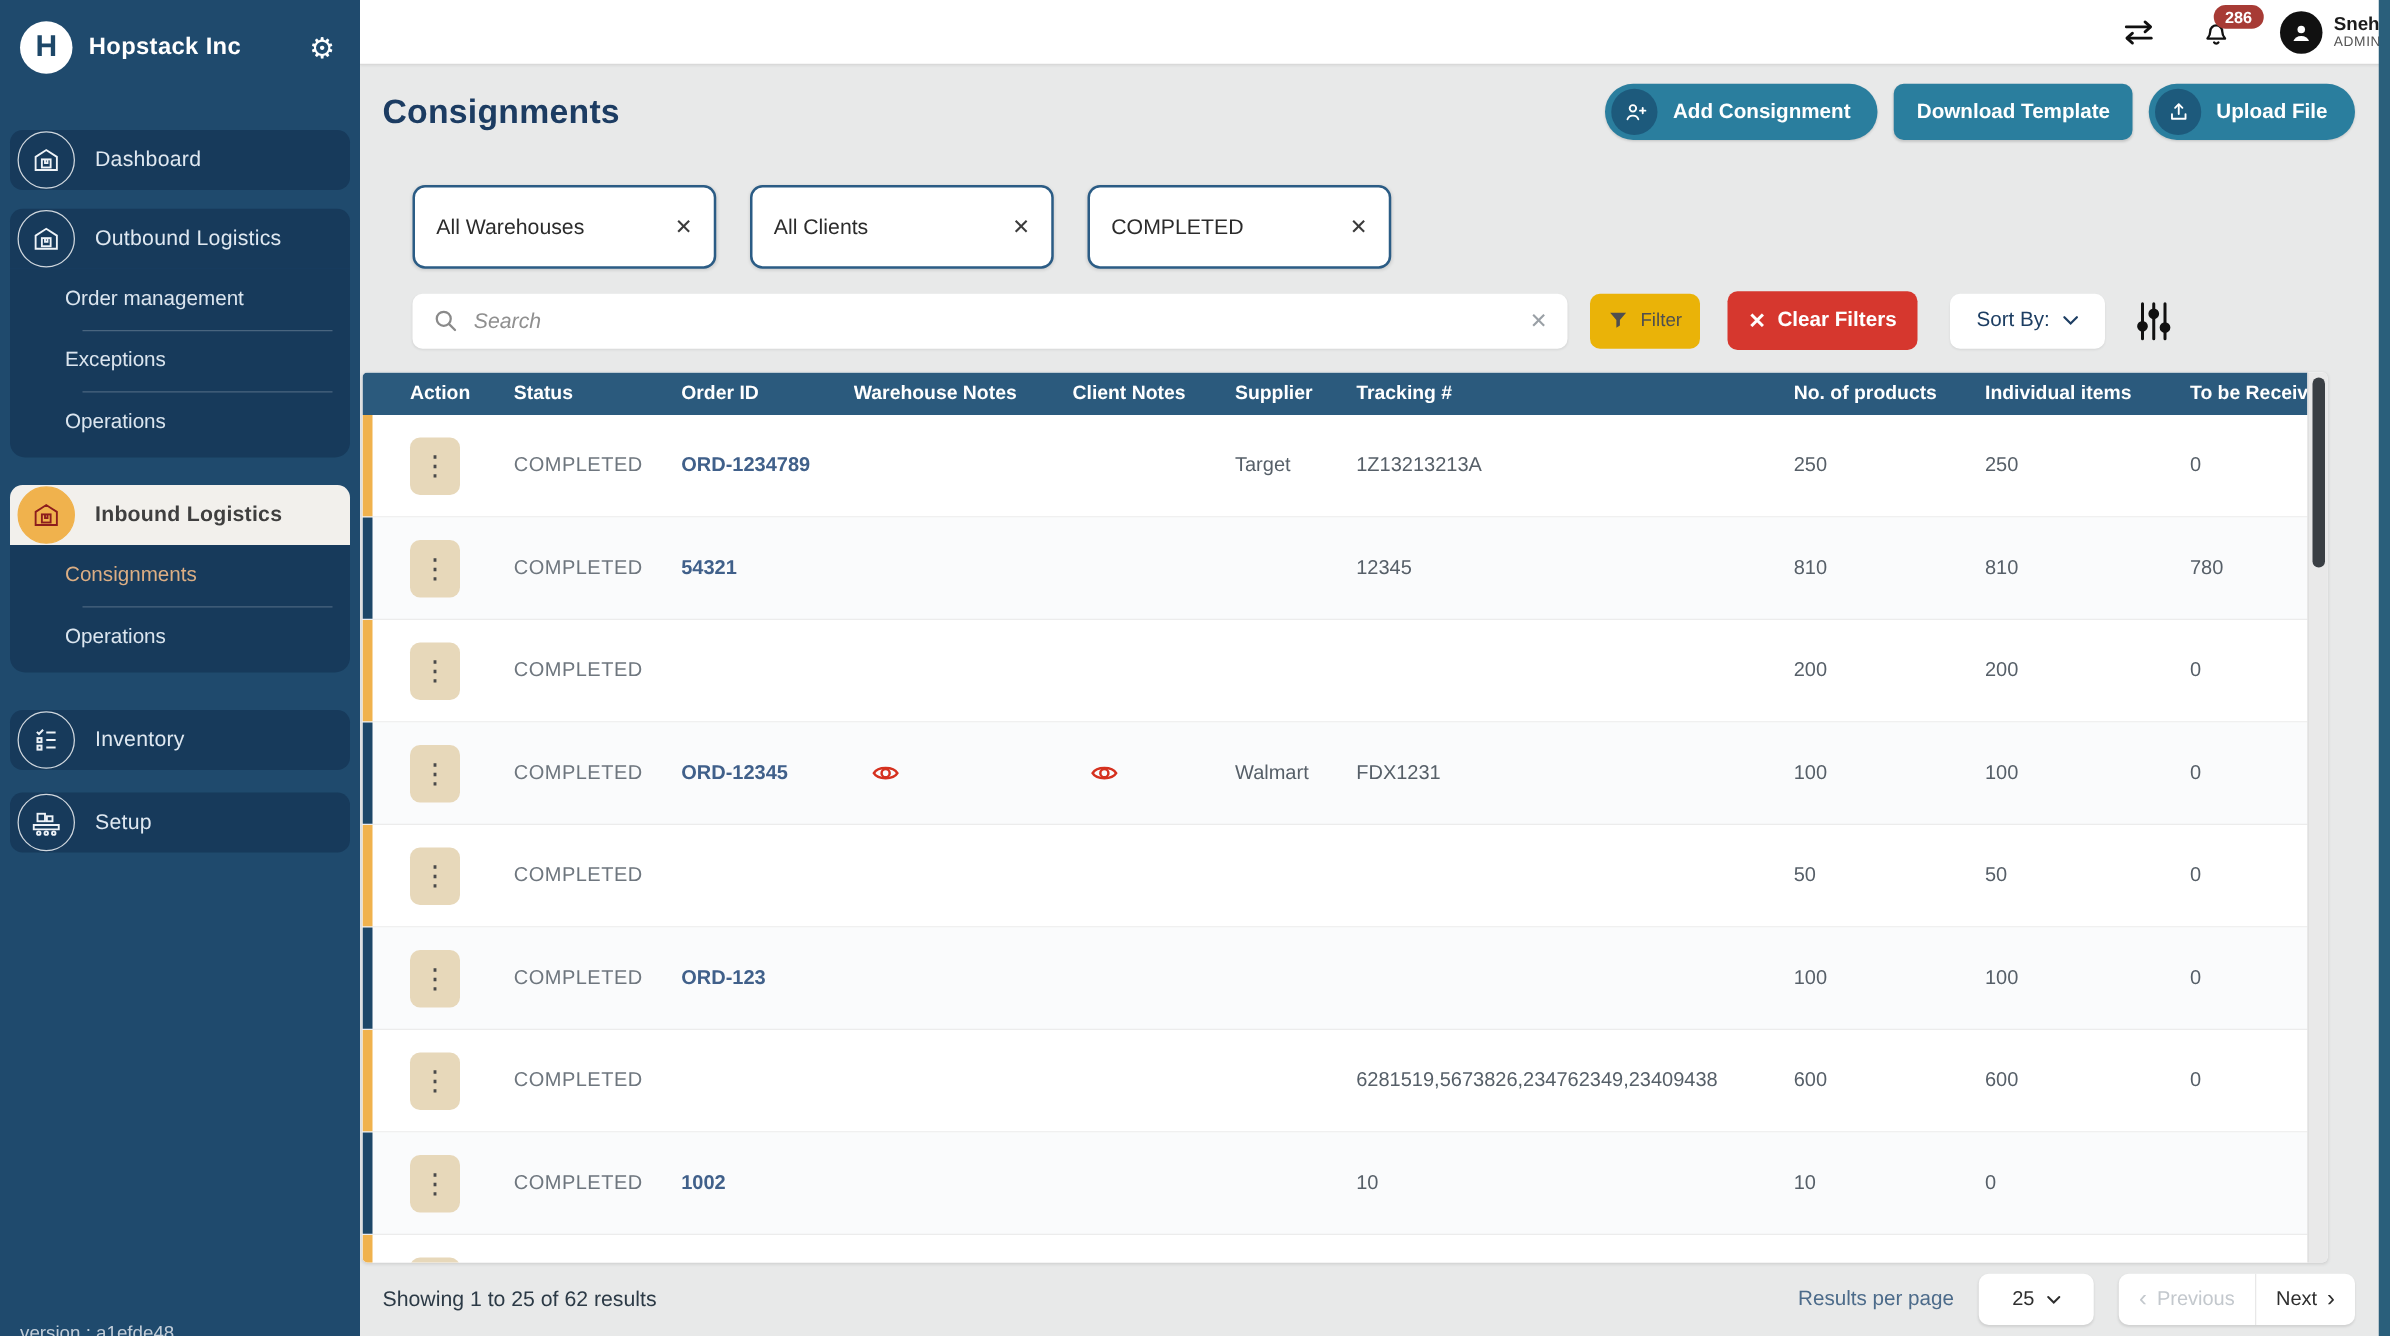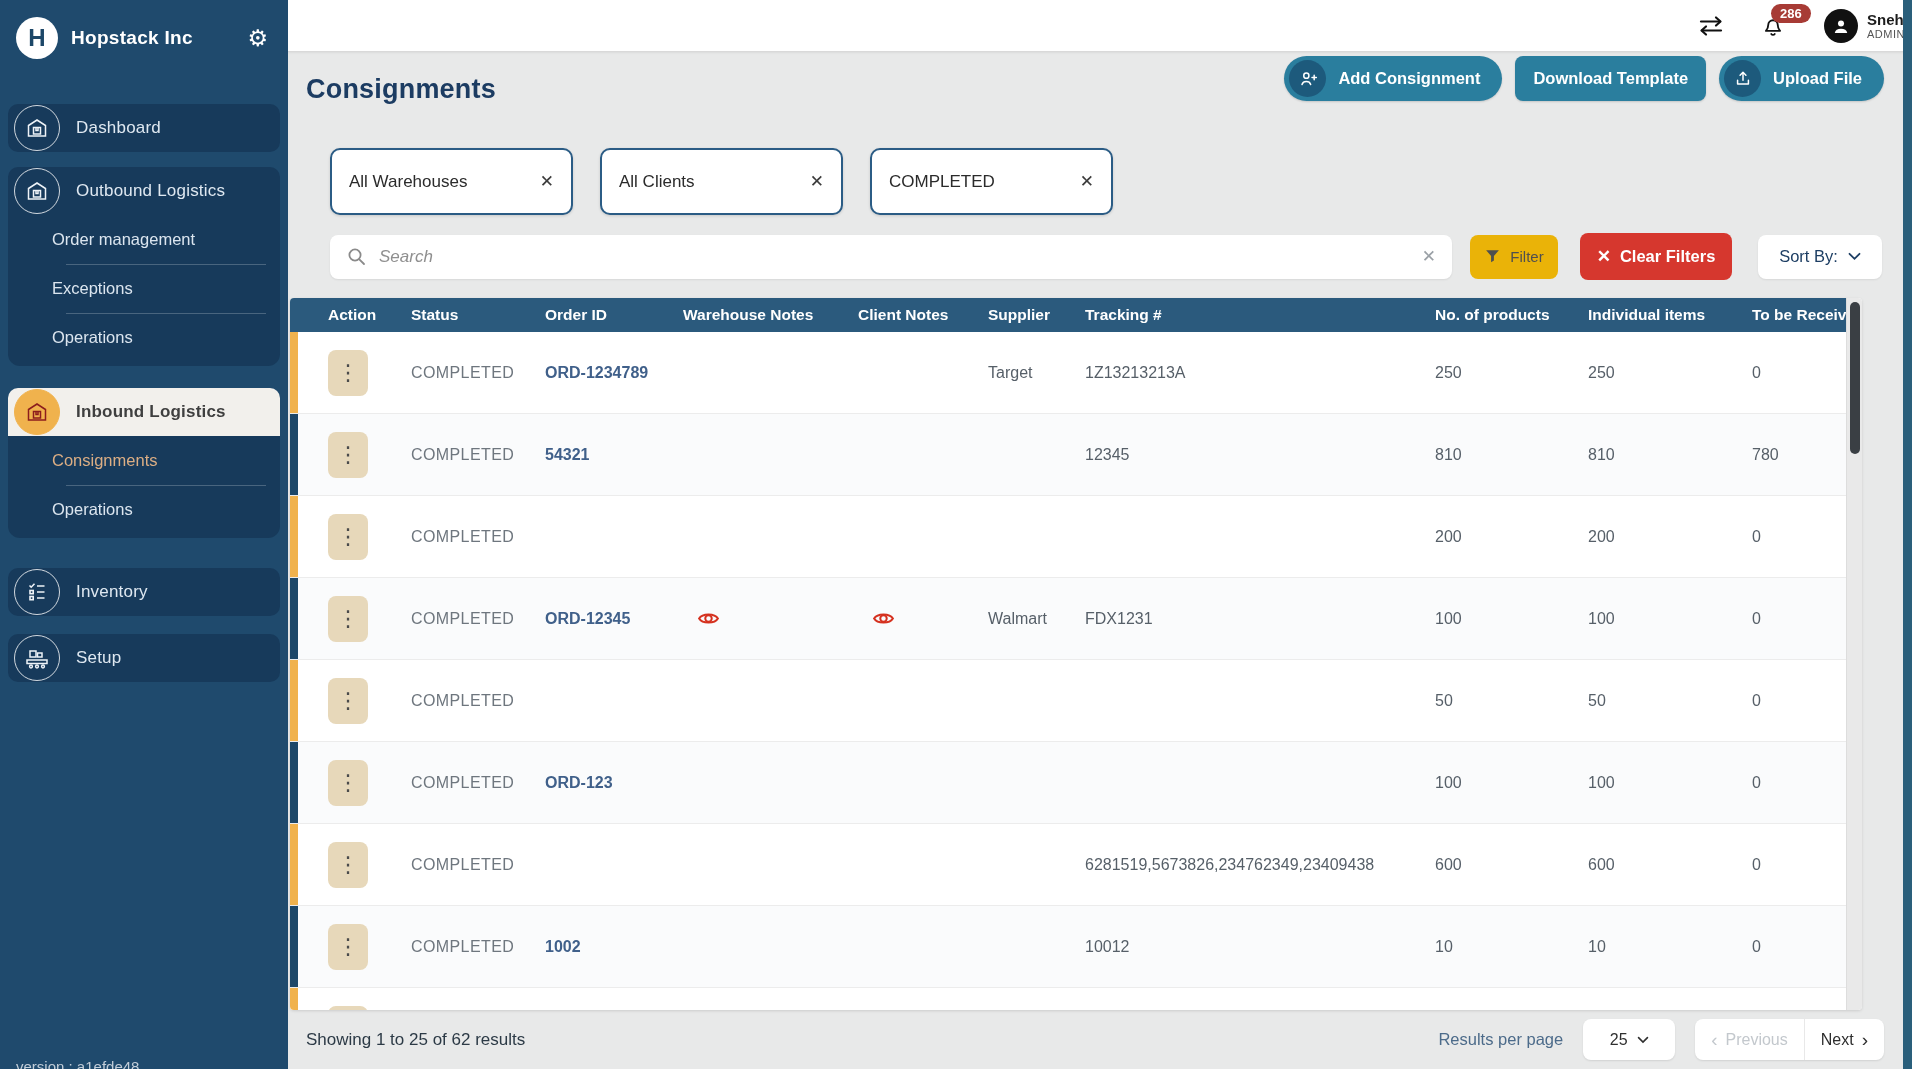--- a/index.html
+++ b/index.html
@@ -53,37 +53,37 @@
     align-items:center; justify-content:center; margin-right:9px; }
   .user-block { margin-right:0; line-height:1.15; }
   .user-name { font-size:15px; color:#1c1c1c; font-weight:bold; }
   .user-role { font-size:11px; color:#555; letter-spacing:.5px; }
 
   
   #content { position:absolute; left:288px; top:52px; width:1624px; height:1017px; }
   .page-title { position:absolute; left:18px; top:22px; font-size:27px; font-weight:bold;
     color:#1c3c62; letter-spacing:.2px; }
 
-  .actions { position:absolute; top:4px; right:28px; display:flex; gap:13px; align-items:flex-start; }
+  .actions { position:absolute; top:15px; right:28px; display:flex; gap:13px; align-items:flex-start; }
   .btn-teal { height:45px; background:#2a7e9e; color:#fff; font-size:16.5px; font-weight:bold;
     display:flex; align-items:center; border:none; cursor:pointer;
     font-family:"Liberation Sans",sans-serif; box-shadow:0 1px 2px rgba(0,0,0,.15); }
   .btn-pill { border-radius:23px; padding:0 22px 0 5px; }
   .btn-rect { border-radius:8px; padding:0 18px; }
   .icon-disc { width:37px; height:37px; border-radius:50%; background:#1d5a7c; display:flex;
     align-items:center; justify-content:center; margin-right:12px; flex:0 0 auto; }
 
   .chips { position:absolute; left:42px; top:96px; display:flex; gap:27px; }
   .chip { width:243px; height:67px; background:#fff; border:2px solid #2b5c85; border-radius:10px;
     display:flex; align-items:center; justify-content:space-between; padding:0 17px;
     font-size:17px; color:#2b2b2b; box-shadow:0 1px 3px rgba(0,0,0,.14); }
   .chip-x { color:#3c3c3c; font-size:17px; cursor:pointer; }
 
   .search-row { position:absolute; left:42px; top:181px; display:flex; align-items:center; }
-  .search-box { width:1122px; height:44px; background:#fff; border-radius:8px; display:flex;
+  .search-box { width:924px; height:44px; background:#fff; border-radius:8px; display:flex;
     align-items:center; padding:0 16px; box-shadow:0 1px 2px rgba(0,0,0,.08); }
   .search-box input { flex:1; border:none; outline:none; font-size:17px; font-style:italic;
     color:#444; margin-left:12px; font-family:"Liberation Sans",sans-serif; background:transparent; }
   .search-box input::placeholder { color:#8f8f8f; font-style:italic; }
   .search-x { color:#9aa0a6; font-size:17px; cursor:pointer; }
   .filter-btn { margin-left:18px; width:88px; height:44px; background:#eab308; border-radius:8px;
     border:none; display:flex; align-items:center; justify-content:center; gap:9px;
     color:#4f4f4f; font-size:15px; cursor:pointer; font-family:"Liberation Sans",sans-serif; }
   .clear-btn { margin-left:22px; width:152px; height:47px; background:#d6372e; border-radius:8px;
     border:none; display:flex; align-items:center; justify-content:center; gap:9px; color:#fff;
@@ -540,21 +540,20 @@
     </div>
     <div class="cell status-txt">COMPLETED</div>
     <div class="cell orderid-txt">1002</div>
     <div class="cell">
       
     </div>
     <div class="cell">
       
     </div>
     <div class="cell"></div>
-    <div class="cell">10012</div>
     <div class="cell">10</div>
     <div class="cell">10</div>
     <div class="cell">0</div>
   </div>
 
   <div class="tgrid trow">
     <div class="strip yellow"></div>
     <div class="cell action-col">
       <button class="kebab">
         

